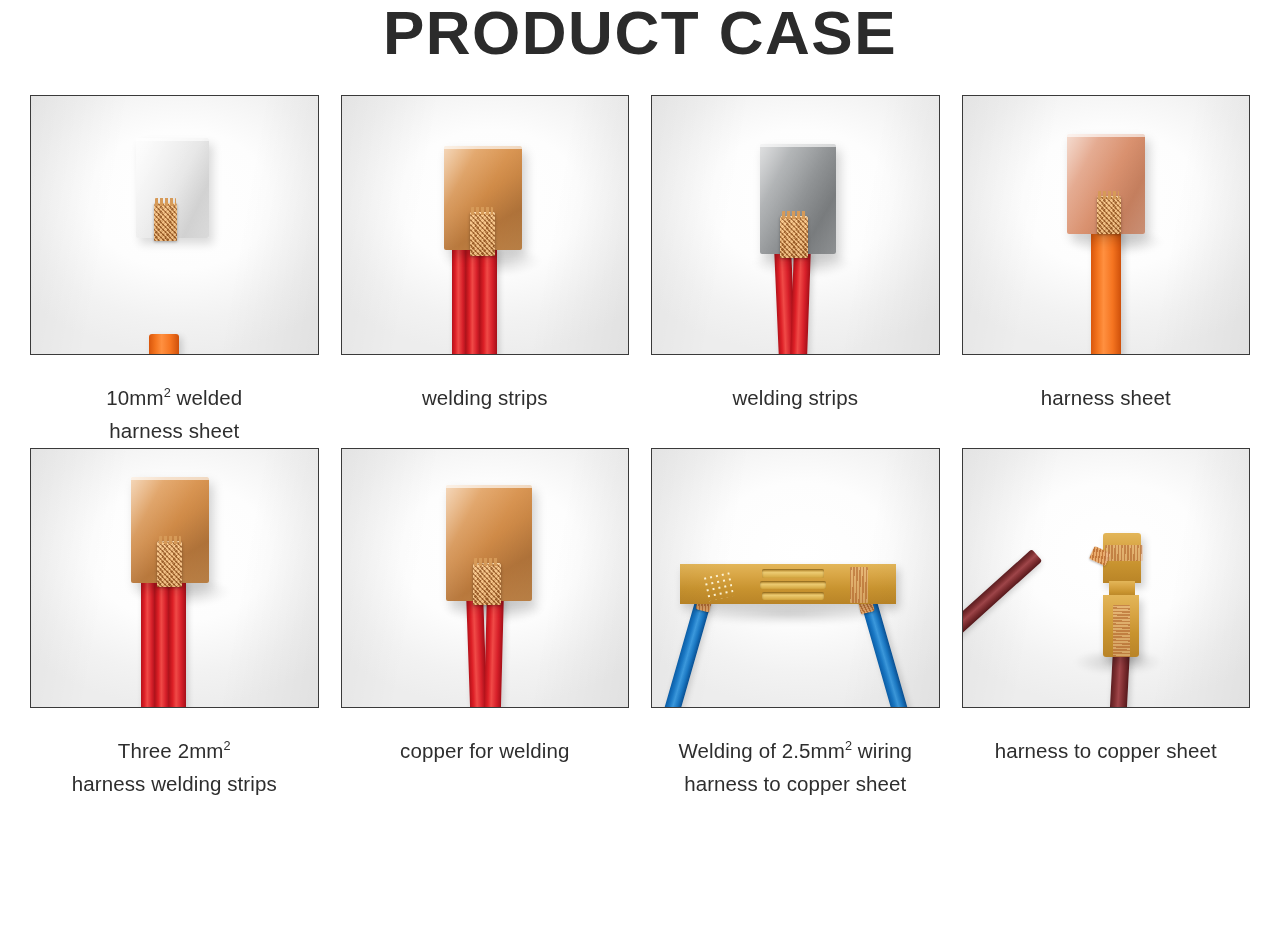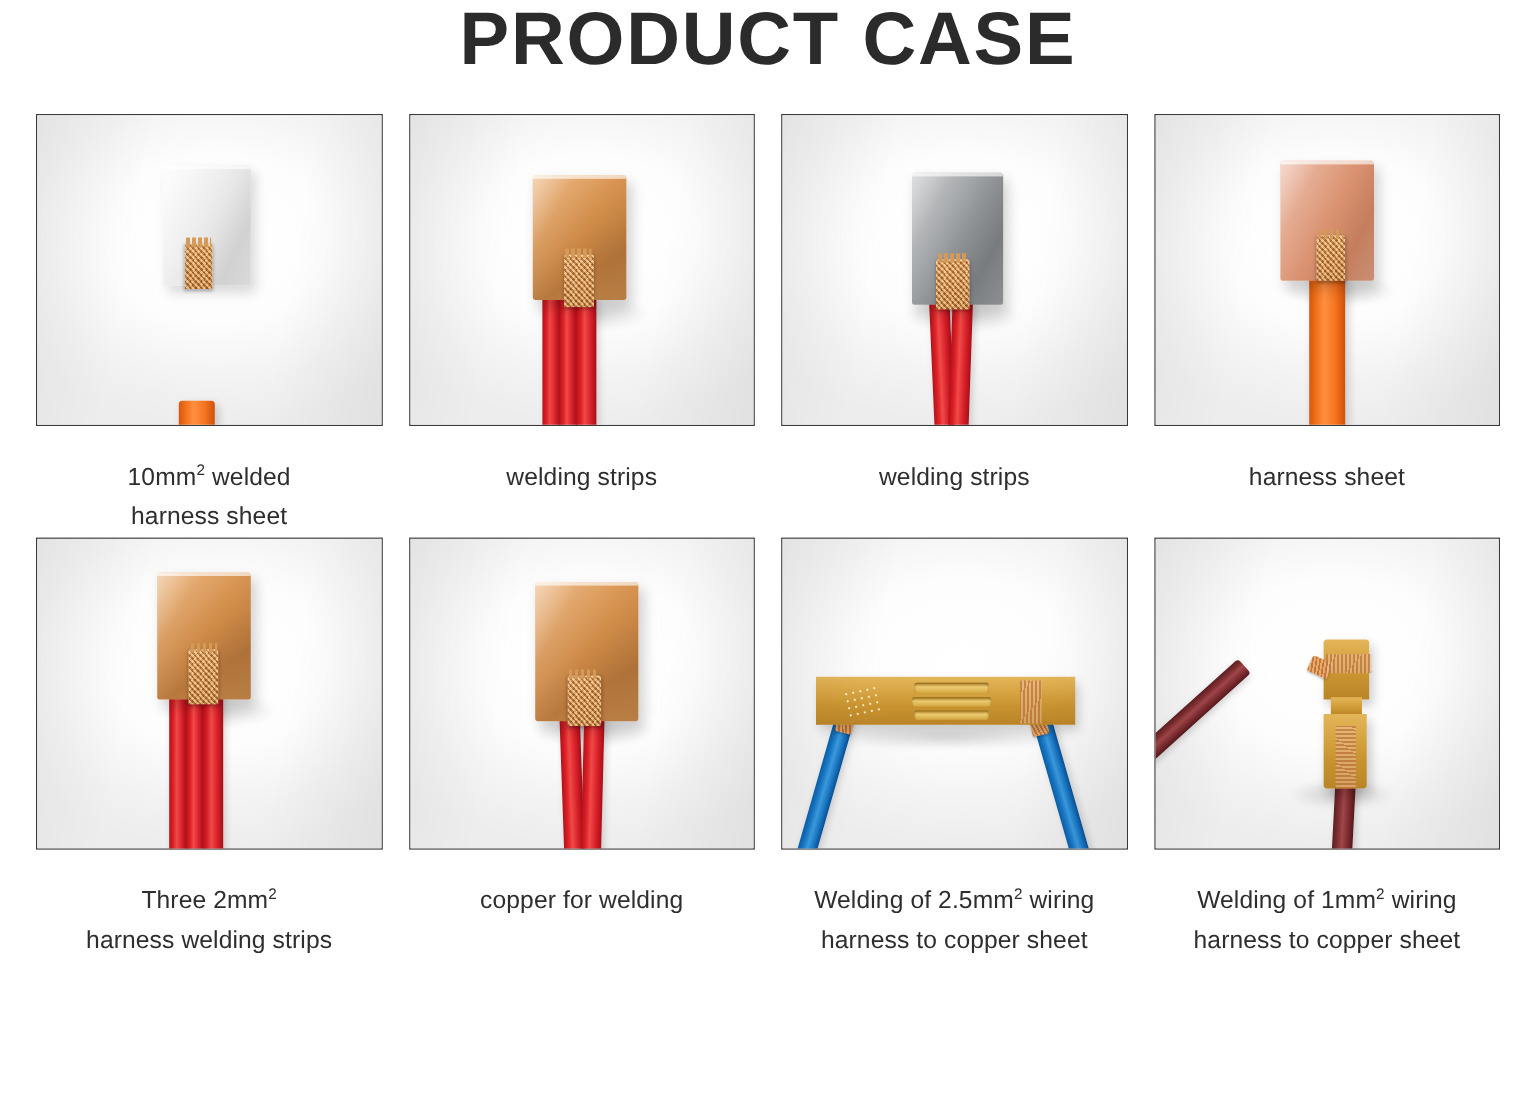--- a/index.html
+++ b/index.html
@@ -333,19 +333,18 @@
           <div class="brass-bar" style="left:146px;top:132px;width:26px;height:18px;box-shadow:none;"></div>
           <div class="brass-bar" style="left:140px;top:146px;width:36px;height:62px;border-radius:0 0 3px 3px;"></div>
 
           <div class="copper-strands" style="left:128px;top:100px;width:18px;height:14px;transform:rotate(24deg);"></div>
           <div class="braid-mark" style="left:142px;top:96px;width:38px;height:16px;"></div>
           <div class="braid-mark" style="left:150px;top:156px;width:17px;height:52px;background:repeating-linear-gradient(2deg, rgba(190,120,70,0.75) 0 1.6px, rgba(236,190,150,0.55) 1.6px 3.2px);"></div>
         </div>
         <div class="shade"></div>
       </div>
       <div class="caption">
-        <div>Welding of 1mm<sup>2</sup> wiring</div>
         <div>harness to copper sheet</div>
       </div>
     </div>
 
   </div>
 </div>
 
 </body></html>

